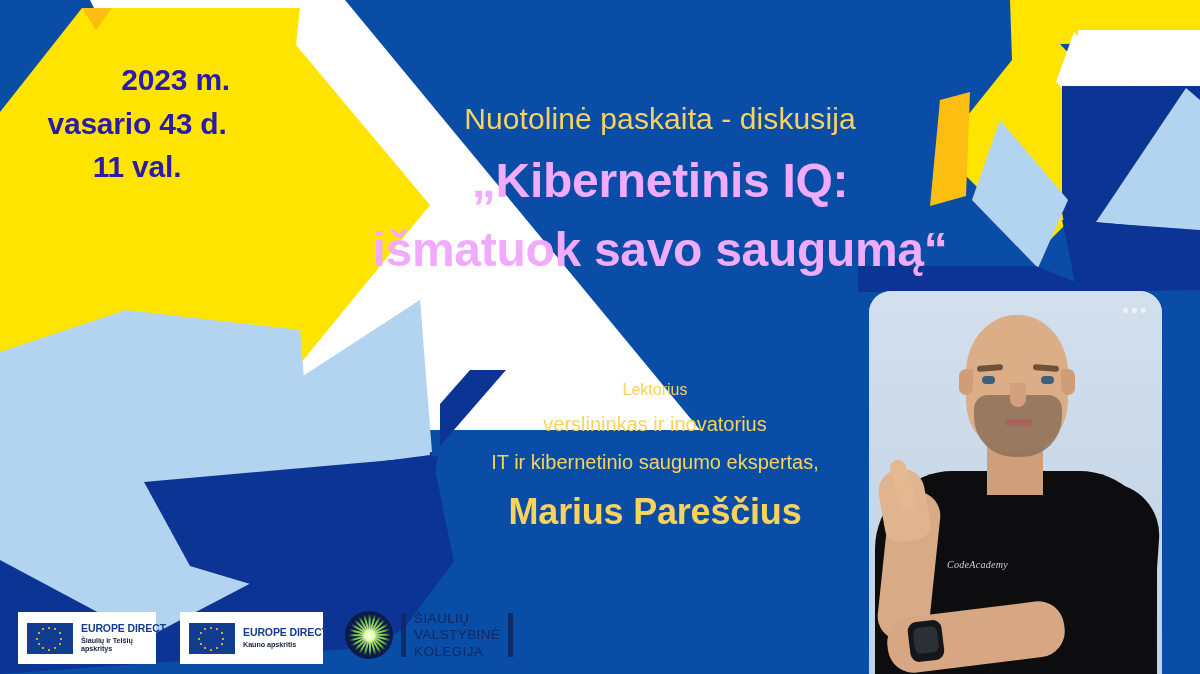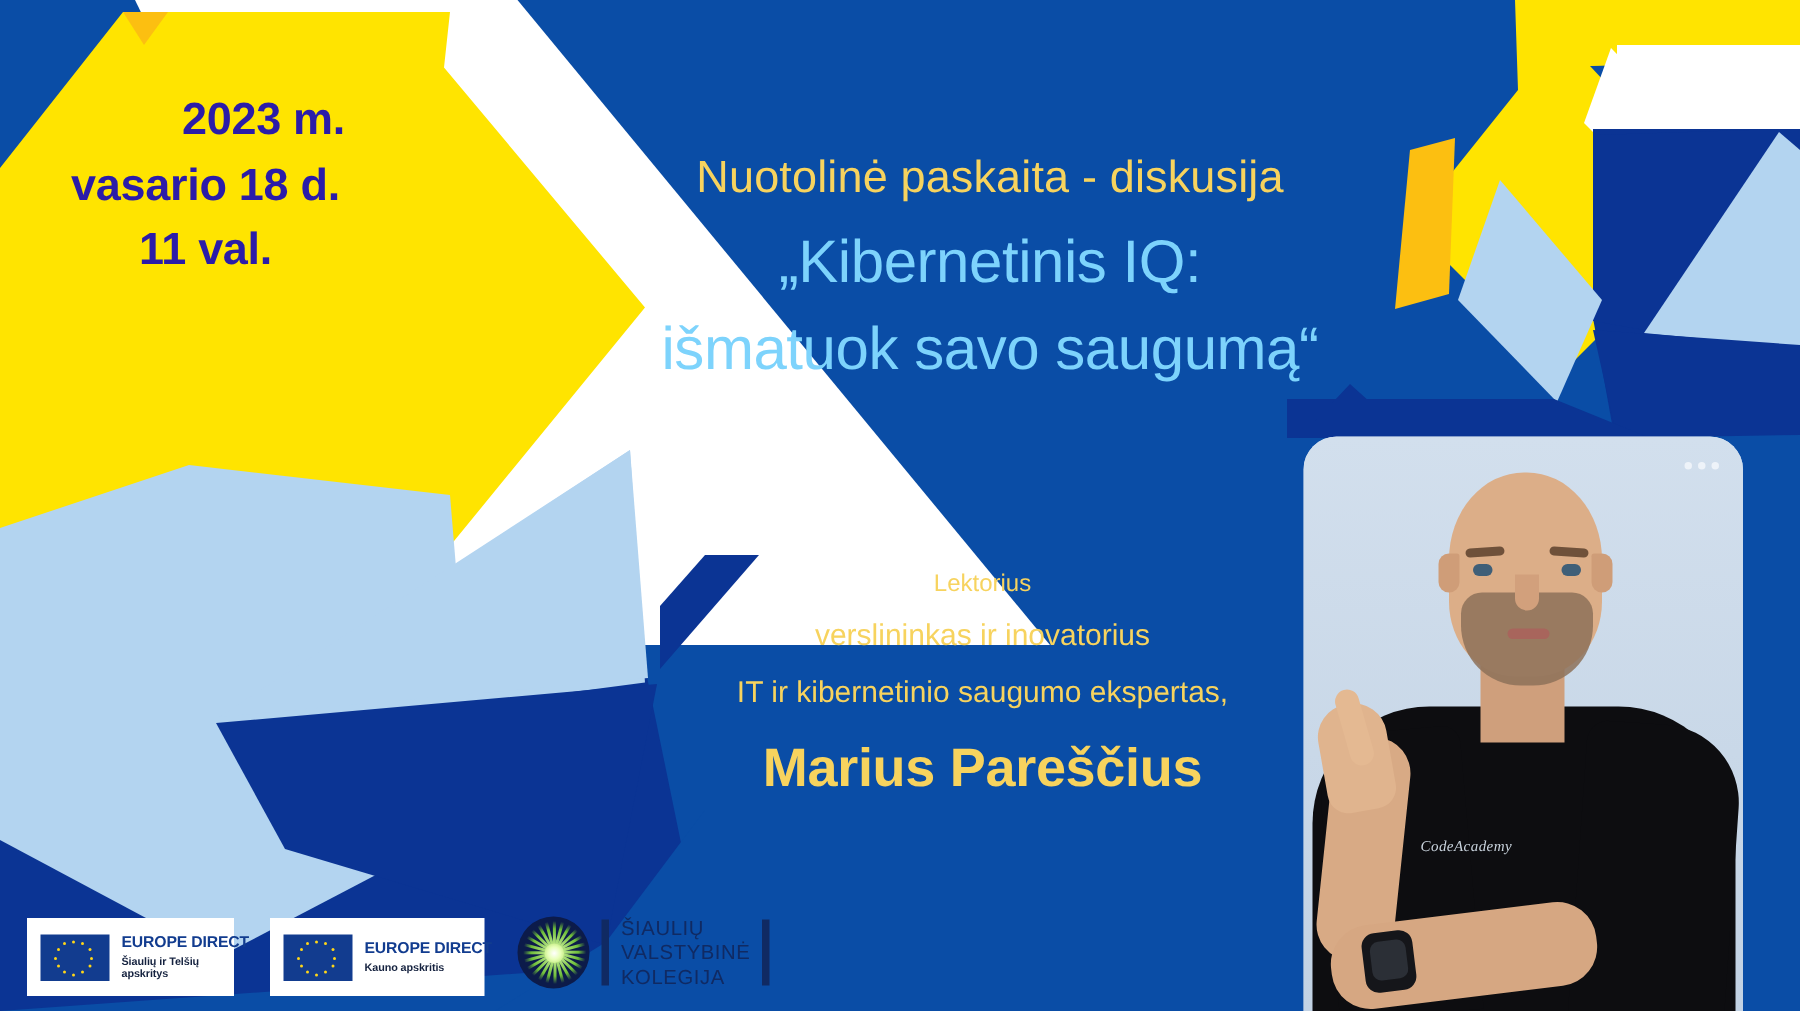--- a/index.html
+++ b/index.html
@@ -49,23 +49,23 @@
     text-align: center;
   }
   .kicker {
     color: #f7d35e;
     font-size: 30px;
     font-weight: normal;
     letter-spacing: 0.1px;
     line-height: 1.25;
   }
   .title {
-    color: #7dd3fc;
-    font-size: 40px;
-    font-weight: normal;
+    color: #f0abfc;
+    font-size: 48px;
+    font-weight: bold;
     line-height: 1.45;
     margin-top: 8px;
     letter-spacing: -0.3px;
   }
   .title-line { display: block; white-space: nowrap; }
 
   
   .lecturer {
     position: absolute;
     left: 395px;
@@ -323,21 +323,21 @@
     <polygon points="1000,120 1068,200 1038,268 972,200" fill="#b3d4f0"></polygon>
     <polygon points="1062,220 1200,230 1200,290 1078,292" fill="#0b3494"></polygon>
     <polygon points="1036,266 1100,292 858,292 858,266" fill="#0b3494"></polygon>
     <polygon points="866,292 940,292 900,256" fill="#0b3494"></polygon>
 
     <polygon points="470,370 506,370 440,446 440,404" fill="#0b3494"></polygon>
   </svg>
 
   <div class="date-block">
     <span class="date-line l1">2023 m.</span>
-    <span class="date-line l2">vasario 18 d.</span>
+    <span class="date-line l2">vasario 43 d.</span>
     <span class="date-line l3">11 val.</span>
   </div>
 
   <div class="headline-wrap">
     <div class="kicker">Nuotolinė paskaita - diskusija</div>
     <div class="title">
       <span class="title-line">„Kibernetinis IQ:</span>
       <span class="title-line">išmatuok savo saugumą“</span>
     </div>
   </div>

